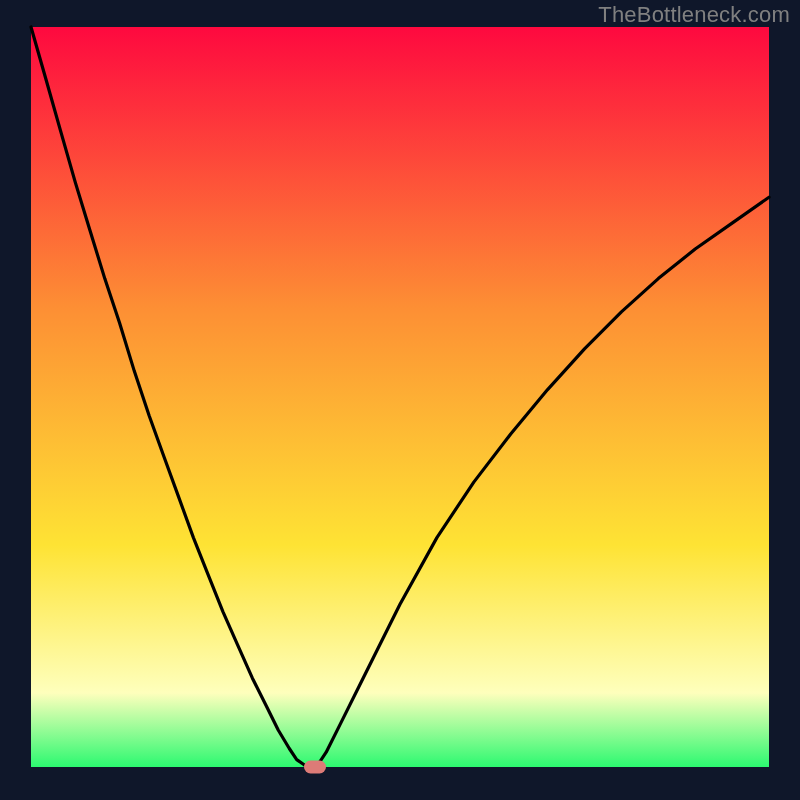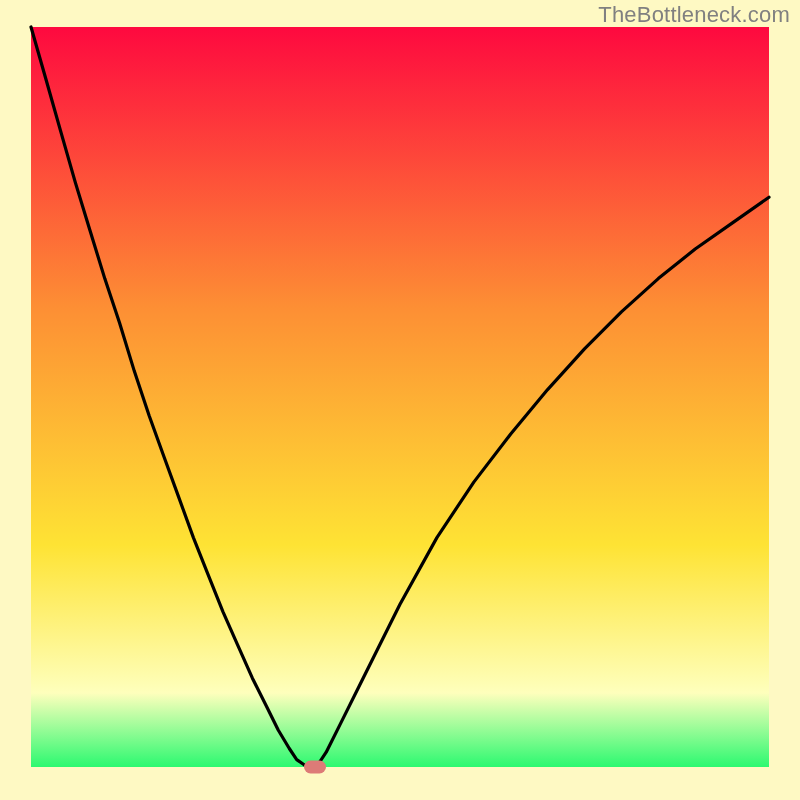--- a/index.html
+++ b/index.html
@@ -8,21 +8,21 @@
     width: 800px;
     height: 800px;
     overflow: hidden;
     background: #000;
     font-family: Arial, Helvetica, sans-serif;
   }
   .frame {
     position: relative;
     width: 800px;
     height: 800px;
-    background: #fef9c3;
+    background: #0f172a;
   }
   .attribution {
     position: absolute;
     top: 2px;
     right: 10px;
     color: #808080;
     font-size: 22px;
     letter-spacing: 0.2px;
     font-weight: 400;
     z-index: 20;

